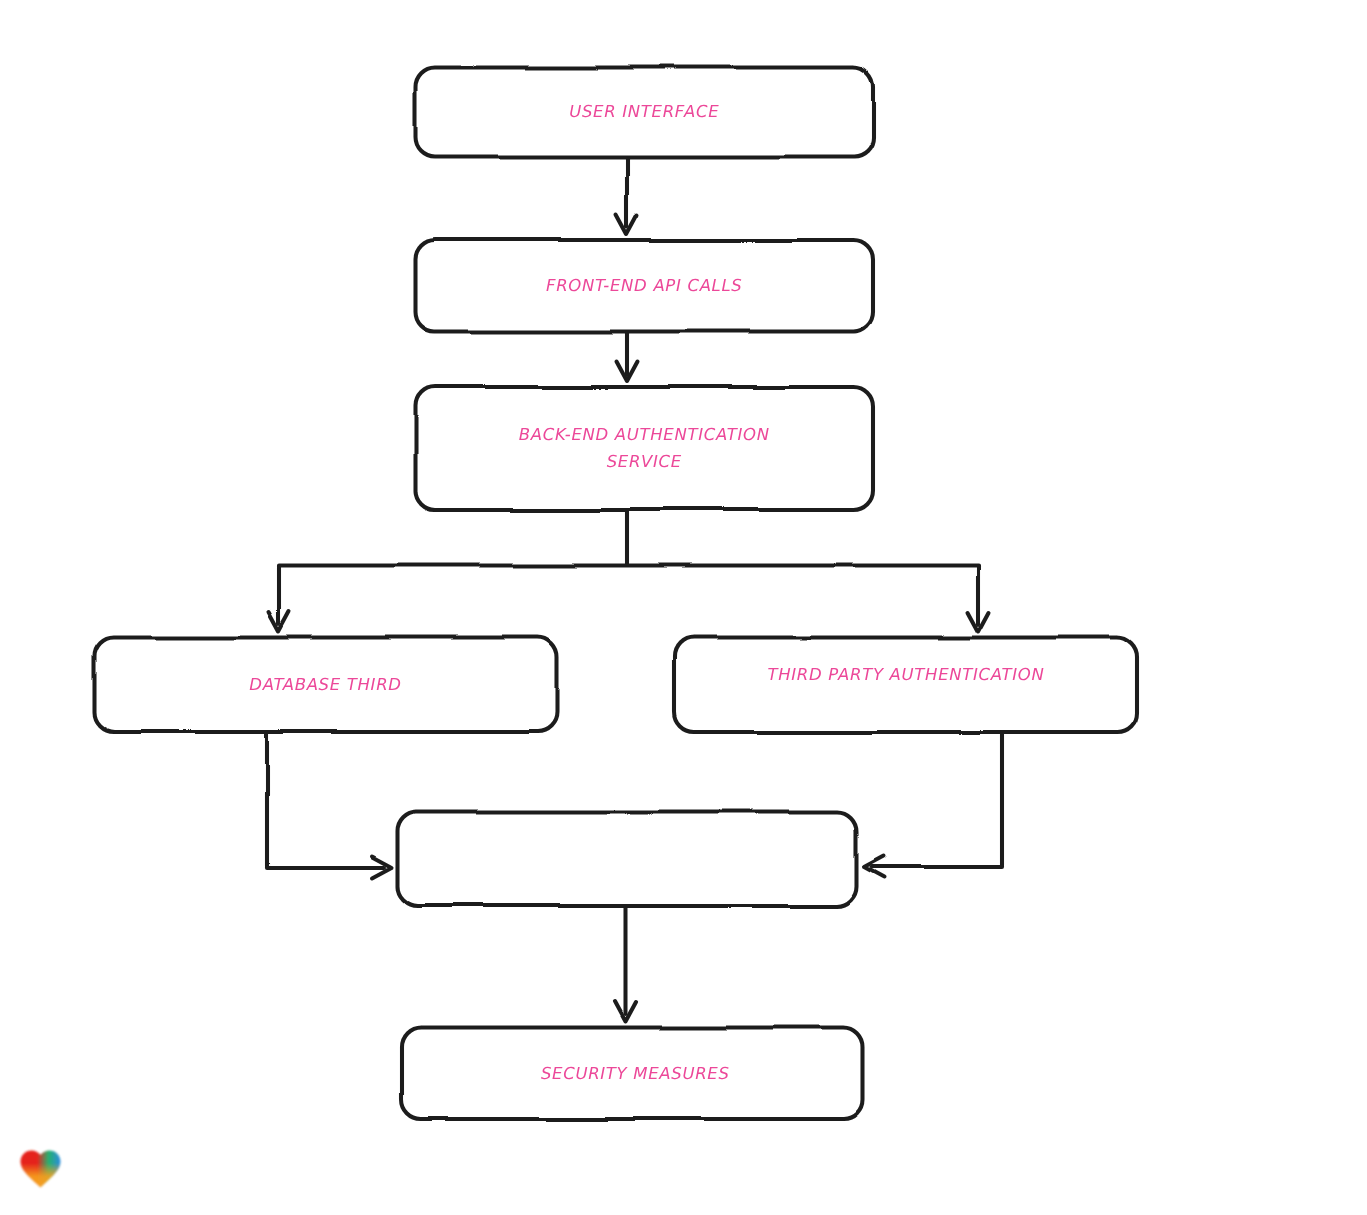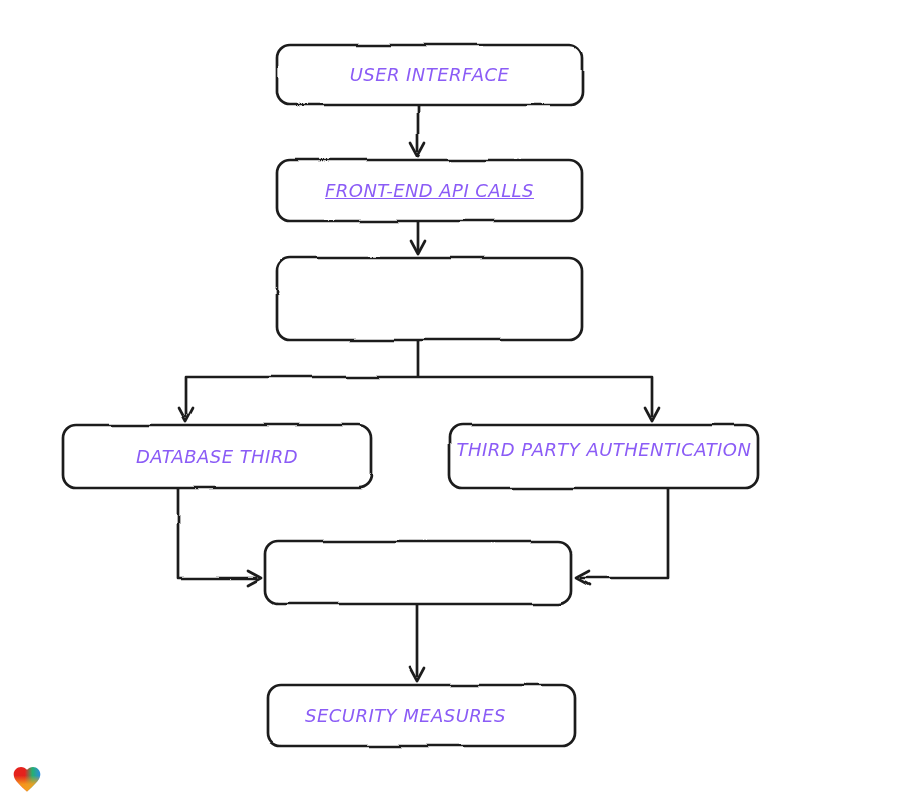--- a/index.html
+++ b/index.html
@@ -22,24 +22,24 @@
     left: 0;
     top: 0;
   }
   .node-label {
     position: absolute;
     display: flex;
     align-items: center;
     justify-content: center;
     text-align: center;
     font-style: italic;
-    font-size: 18px;
+    font-size: 11px;
     line-height: 1.62;
     letter-spacing: 0.45px;
-    color: #8b5cf6;
+    color: #ec4899;
     white-space: pre-line;
     pointer-events: none;
   }
   .logo {
     position: absolute;
     left: 11px;
     top: 763px;
     width: 32px;
     height: 32px;
   }
@@ -96,24 +96,26 @@
 
       <path d="M668 489 V578 H581"></path>
       <path d="M589 571 L576 578 L589 585"></path>
 
       <path d="M417 605 V676"></path>
       <path d="M410 668 L417 681 L424 668"></path>
     </g>
   </svg>
 
   <div class="node-label" style="left:277px; top:45px;  width:305px; height:60px;">USER INTERFACE</div>
-  <div class="node-label" style="left:277px; top:160px; width:305px; height:61px;text-decoration:underline;">FRONT-END API CALLS</div>
+  <div class="node-label" style="left:277px; top:160px; width:305px; height:61px;">FRONT-END API CALLS</div>
+  <div class="node-label" style="left:277px; top:258px; width:305px; height:82px;">BACK-END AUTHENTICATION
+SERVICE</div>
   <div class="node-label" style="left:63px;  top:425px; width:308px; height:63px;">DATABASE THIRD</div>
   <div class="node-label" style="left:450px; top:425px; width:308px; height:50px;">THIRD PARTY AUTHENTICATION</div>
-  <div class="node-label" style="left:252px; top:685px; width:307px; height:61px;">SECURITY MEASURES</div>
+  <div class="node-label" style="left:270px; top:685px; width:307px; height:61px;">SECURITY MEASURES</div>
 
   <div class="logo">
     <svg width="32" height="32" viewBox="0 0 24 24" filter="url(#soft)">
       <path d="M12 21.35l-1.45-1.32C5.4 15.36 2 12.28 2 8.5 2 5.42 4.42 3 7.5 3c1.74 0 3.41.81 4.5 2.09C13.09 3.81 14.76 3 16.5 3 19.58 3 22 5.42 22 8.5c0 3.78-3.4 6.86-8.55 11.54L12 21.35z" fill="url(#heart-x)"></path>
       <path d="M12 21.35l-1.45-1.32C5.4 15.36 2 12.28 2 8.5 2 5.42 4.42 3 7.5 3c1.74 0 3.41.81 4.5 2.09C13.09 3.81 14.76 3 16.5 3 19.58 3 22 5.42 22 8.5c0 3.78-3.4 6.86-8.55 11.54L12 21.35z" fill="url(#heart-y)"></path>
     </svg>
   </div>
 
 </div>
 

